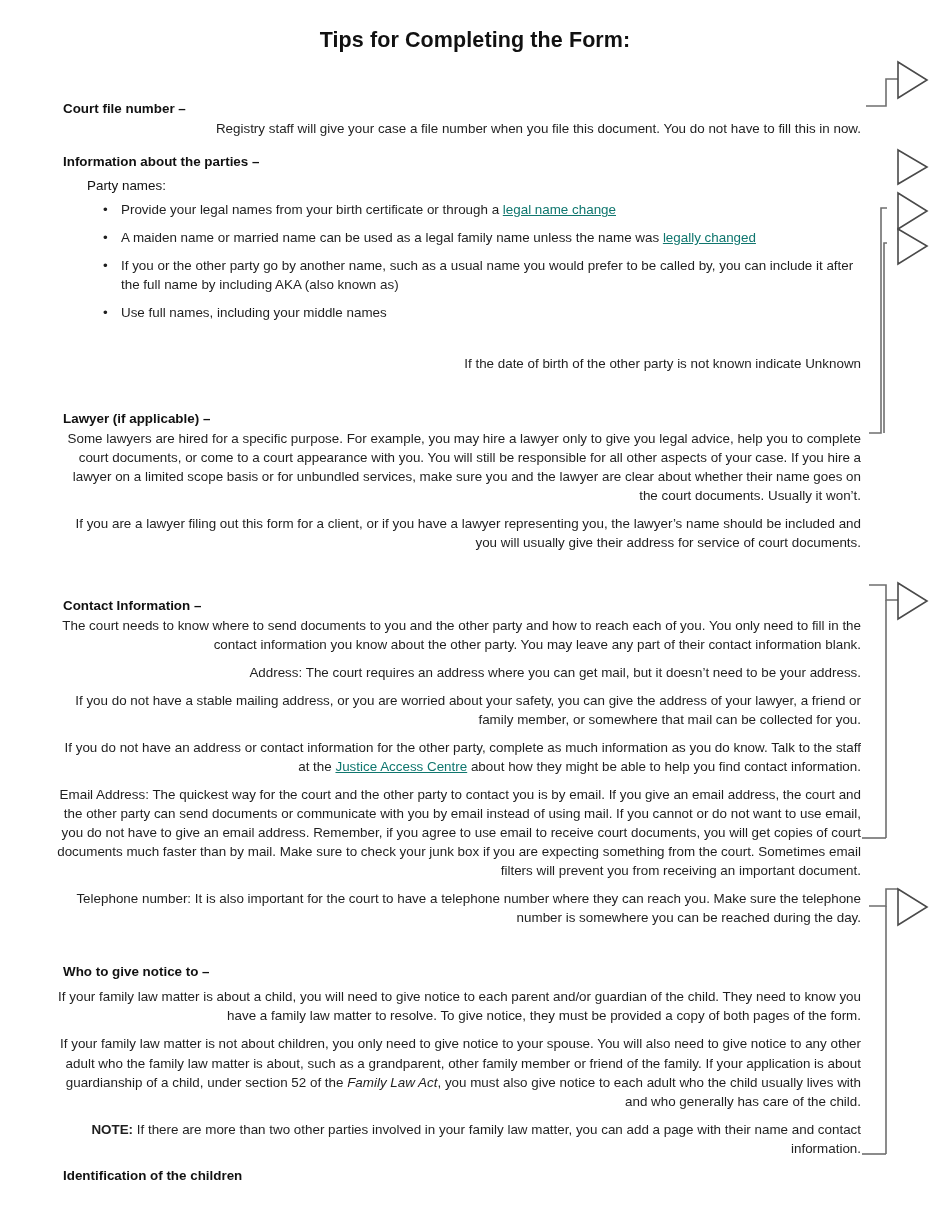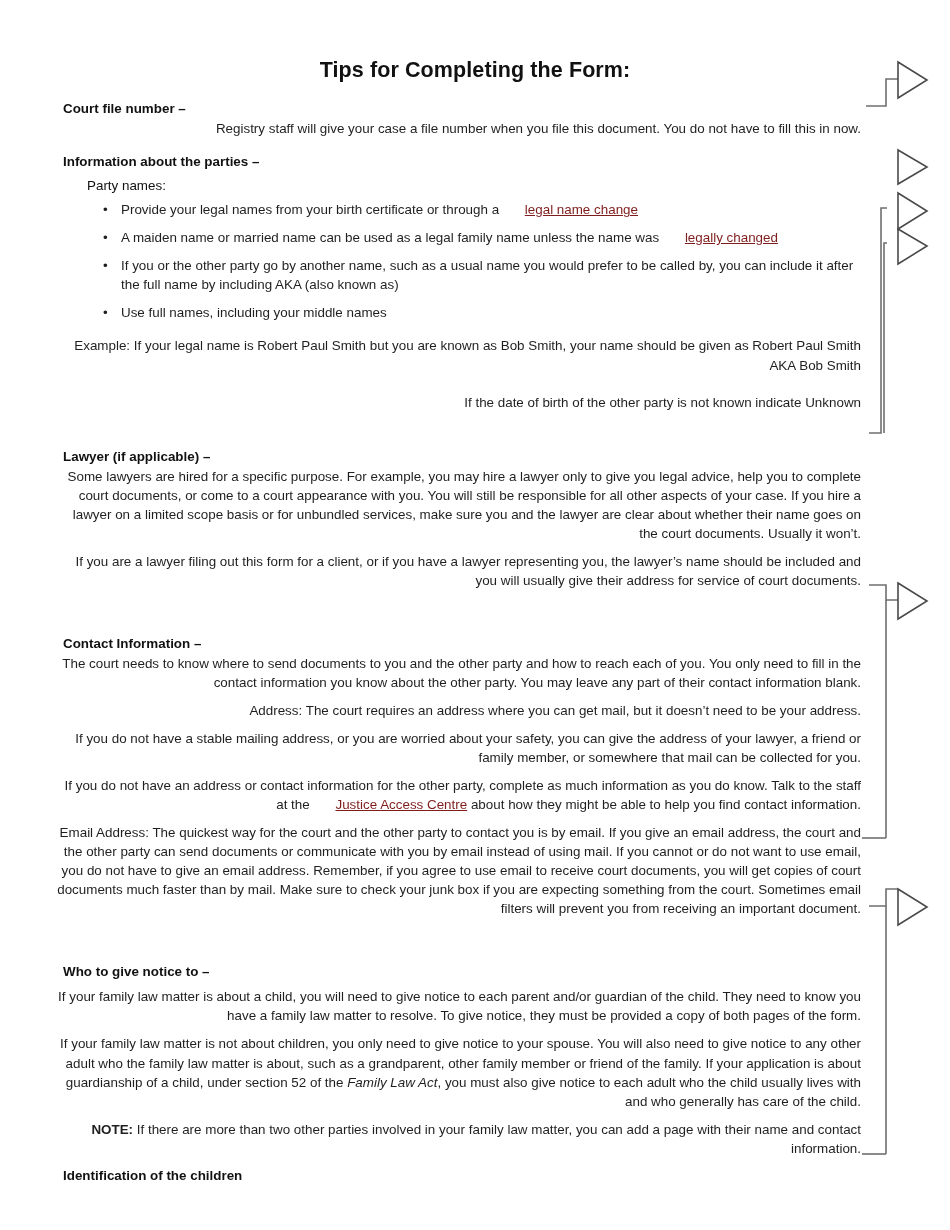--- a/index.html
+++ b/index.html
@@ -22,21 +22,21 @@
     height: 1230px;
     padding: 0;
   }
 
   .doc-title {
     text-align: center;
     font-size: 21.5px;
     font-weight: bold;
     color: #111111;
     margin: 0;
-    padding-top: 58px;
+    padding-top: 28px;
     letter-spacing: 0.1px;
   }
 
   .content {
     position: absolute;
     top: 100px;
     left: 55px;
     width: 806px;
   }
 
@@ -83,23 +83,22 @@
     color: #1f1f1f;
   }
   ul.bullets.lvl1 > li:before {
     content: "\2022";
     position: absolute;
     left: 48px;
     top: 0;
   }
 
   a.doclink, .doclink {
-    color: #7f1d1d;
+    color: #0f766e;
     text-decoration: underline;
-    margin-left: 22px;
   }
   .italic { font-style: italic; }
   .bold { font-weight: bold; }
 
   
   .margin-layer {
     position: absolute;
     top: 0; left: 0;
     width: 950px; height: 1230px;
     pointer-events: none;
@@ -130,21 +129,20 @@
 
     <ul class="bullets lvl1">
       <li><span>Provide your legal names from your birth certificate or through a </span><a class="doclink" href="#">legal name change</a></li>
       <li><span>A maiden name or married name can be used as a legal family name unless the name was </span><a class="doclink" href="#">legally changed</a></li>
       <li><span>If you or the other party go by another name, such as a usual name you would prefer to be called by, you can include it after the full name by including AKA (also known as)</span></li>
       <li><span>Use full names, including your middle names</span></li>
     </ul>
 
     <div class="gap-xs"></div>
 
-    <p class="body-text">Example:  If your legal name is Robert Paul Smith but you are known as Bob Smith, your name should be given as Robert Paul Smith AKA Bob Smith</p>
 
     <div class="gap-sm"></div>
 
 
     <div class="gap-sm"></div>
 
     <p class="body-text">If the date of birth of the other party is not known indicate Unknown</p>
 
     <div class="gap-xl"></div>
 
@@ -172,20 +170,21 @@
     <div class="gap-sm"></div>
 
     <p class="body-text"><span>If you do not have an address or contact information for the other party, complete as much information as you do know. Talk to the staff at the </span><a class="doclink" href="#">Justice Access Centre</a><span> about how they might be able to help you find contact information.</span></p>
 
     <div class="gap-sm"></div>
 
     <p class="body-text">Email Address:  The quickest way for the court and the other party to contact you is by email. If you give an email address, the court and the other party can send documents or communicate with you by email instead of using mail. If you cannot or do not want to use email, you do not have to give an email address. Remember, if you agree to use email to receive court documents, you will get copies of court documents much faster than by mail. Make sure to check your junk box if you are expecting something from the court. Sometimes email filters will prevent you from receiving an important document.</p>
 
     <div class="gap-sm"></div>
 
+    <p class="body-text">Telephone number:  It is also important for the court to have a telephone number where they can reach you. Make sure the telephone number is somewhere you can be reached during the day.</p>
 
     <div class="gap-xl"></div>
 
     <div class="section-head">Who to give notice to –</div>
 
     <div class="gap-xs"></div>
 
     <p class="body-text">If your family law matter is about a child, you will need to give notice to each parent and/or guardian of the child. They need to know you have a family law matter to resolve. To give notice, they must be provided a copy of both pages of the form.</p>
 
     <div class="gap-sm"></div>

